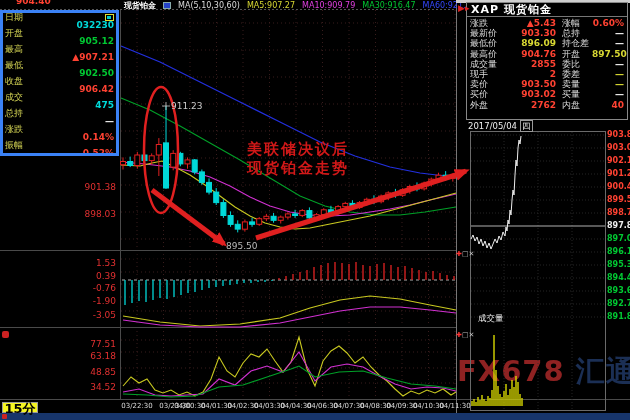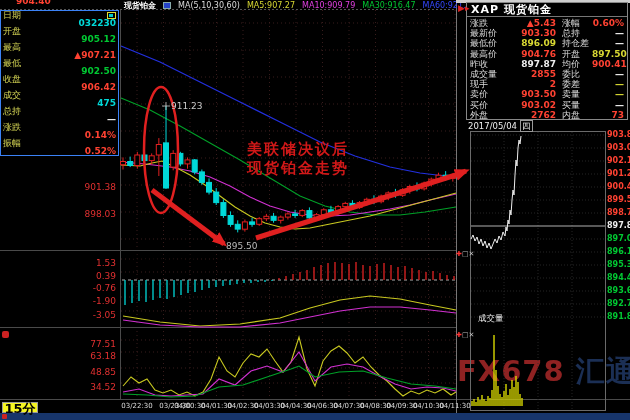--- a/index.html
+++ b/index.html
@@ -11,21 +11,21 @@
   .wm .p1{color:#8f2222;}
   .wm .p2{color:#1b2f55;}
   .hdr{position:absolute;left:124px;top:0;height:10px;z-index:3;display:flex;gap:7px;align-items:center;
        font-size:8px;line-height:9px;white-space:nowrap;}
   .hdr .sym{color:#fff;font-weight:bold;}
   .hdr .ind-ico{display:inline-block;width:8px;height:7px;background:#2543c8;border:1px solid #8aa;}
   .hdr .w{color:#ddd;} .hdr .y{color:#d8d833;} .hdr .m{color:#e040e0;} .hdr .g{color:#00c832;} .hdr .b{color:#3448ff;}
   .cutprice{position:absolute;left:16px;top:0;height:8px;overflow:hidden;z-index:4;}
   .cutprice span{display:block;margin-top:-4px;color:#ff4232;font-size:9px;font-weight:bold;}
   .infobox{position:absolute;left:0;top:10px;width:119px;height:146px;background:#000;
-           border:1px solid #3b82f6;z-index:3;padding:0 2px;overflow:hidden;}
+           border:3px solid #3b82f6;z-index:3;padding:0 2px;overflow:hidden;}
   .sb-label{color:#d8d855;font-size:9px;line-height:8px;height:8px;text-align:left;display:flex;justify-content:space-between;align-items:center;}
   .sb-value{font-size:9px;line-height:8px;height:8px;text-align:right;font-weight:bold;}
   .cyan{color:#00d9d9;} .green{color:#00c832;} .red{color:#ff4232;} .white{color:#eee;} .yellow{color:#d8d833;}
   .win-ico{display:inline-block;width:9px;height:7px;border:1px solid #dd3;position:relative;}
   .win-ico i{position:absolute;left:1px;top:1px;width:4px;height:3px;background:#0cc;}
   .axis-lab{position:absolute;width:42px;left:74px;text-align:right;color:#e03030;font-size:9px;line-height:9px;z-index:3;}
   .mhdr{position:absolute;left:130px;z-index:3;display:flex;gap:22px;font-size:8.5px;line-height:9px;white-space:nowrap;}
   .pane-ctl{position:absolute;left:456px;width:22px;z-index:4;font-size:7px;line-height:7px;color:#bbb;white-space:nowrap;}
   .pane-ctl b{color:#ff3333;font-weight:bold;}
   .marker-ico{position:absolute;left:2px;width:7px;height:7px;background:#c22;border-radius:2px;z-index:3;}
@@ -457,26 +457,20 @@
           <span class="ql" style="padding-left:6px">持仓差</span>
           <span class="qv white">—</span>
         </div>
         <div class="q-row">
           <span class="ql">最高价</span>
           <span class="qv red">904.76</span>
           <span class="ql" style="padding-left:6px">开盘</span>
           <span class="qv yellow">897.50</span>
         </div>
         <div class="q-row">
-          <span class="ql">昨收</span>
-          <span class="qv white">897.87</span>
-          <span class="ql" style="padding-left:6px">均价</span>
-          <span class="qv red">900.41</span>
-        </div>
-        <div class="q-row">
           <span class="ql">成交量</span>
           <span class="qv red">2855</span>
           <span class="ql" style="padding-left:6px">委比</span>
           <span class="qv white">—</span>
         </div>
         <div class="q-row">
           <span class="ql">现手</span>
           <span class="qv red">2</span>
           <span class="ql" style="padding-left:6px">委差</span>
           <span class="qv yellow">—</span>
@@ -490,21 +484,21 @@
         <div class="q-row">
           <span class="ql">买价</span>
           <span class="qv red">903.02</span>
           <span class="ql" style="padding-left:6px">买量</span>
           <span class="qv white">—</span>
         </div>
         <div class="q-row">
           <span class="ql">外盘</span>
           <span class="qv red">2762</span>
           <span class="ql" style="padding-left:6px">内盘</span>
-          <span class="qv red">73</span>
+          <span class="qv red">40</span>
         </div>
       </div>
   </div>
   <div class="q-date">
     <span>2017/05/04</span><span class="wd">四</span>
   </div>
   <div id="mini-axis">
       <div class="mini-lab" style="top: 131px; color: rgb(255, 66, 50);">903.85</div>
       <div class="mini-lab" style="top: 144px; color: rgb(255, 66, 50);">903.00</div>
       <div class="mini-lab" style="top: 157px; color: rgb(255, 66, 50);">902.14</div>

